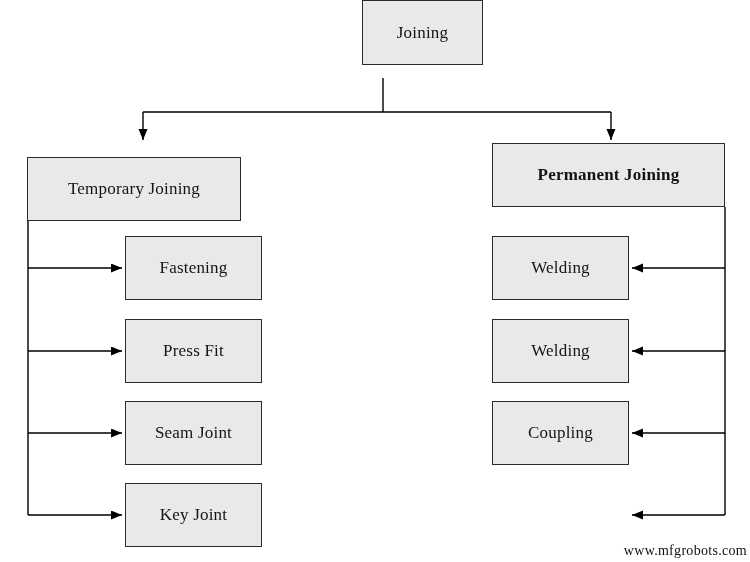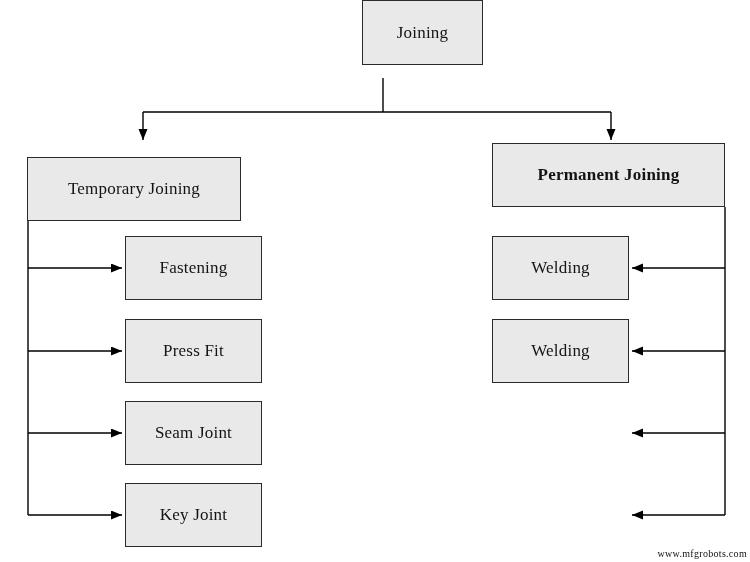--- a/index.html
+++ b/index.html
@@ -43,21 +43,21 @@
   .col-left       { left: 125px; }
   .col-right      { left: 492px; }
   .row-1          { top: 236px; text-align: right; }
   .row-2          { top: 319px; text-align: right; }
   .row-3          { top: 401px; text-align: center; }
   .row-4          { top: 483px; }
   .watermark {
     position: absolute;
     right: 3px;
     bottom: 3px;
-    font-size: 10px;
+    font-size: 14px;
     color: #111111;
     letter-spacing: 0.3px;
   }
 </style>
 </head>
 <body>
 
 <div class="canvas">
 
   <svg class="connectors" viewBox="0 0 750 562" xmlns="http://www.w3.org/2000/svg">
@@ -93,16 +93,17 @@
   <div class="node node-temp">Temporary Joining</div>
   <div class="node node-perm">Permanent Joining</div>
 
   <div class="node child col-left row-1">Fastening</div>
   <div class="node child col-left row-2">Press Fit</div>
   <div class="node child col-left row-3">Seam Joint</div>
   <div class="node child col-left row-4">Key Joint</div>
 
   <div class="node child col-right row-1">Welding</div>
   <div class="node child col-right row-2">Welding</div>
+  <div class="node child col-right row-3">Coupling</div>
 
   <div class="watermark">www.mfgrobots.com</div>
 
 </div>
 
 </body></html>

